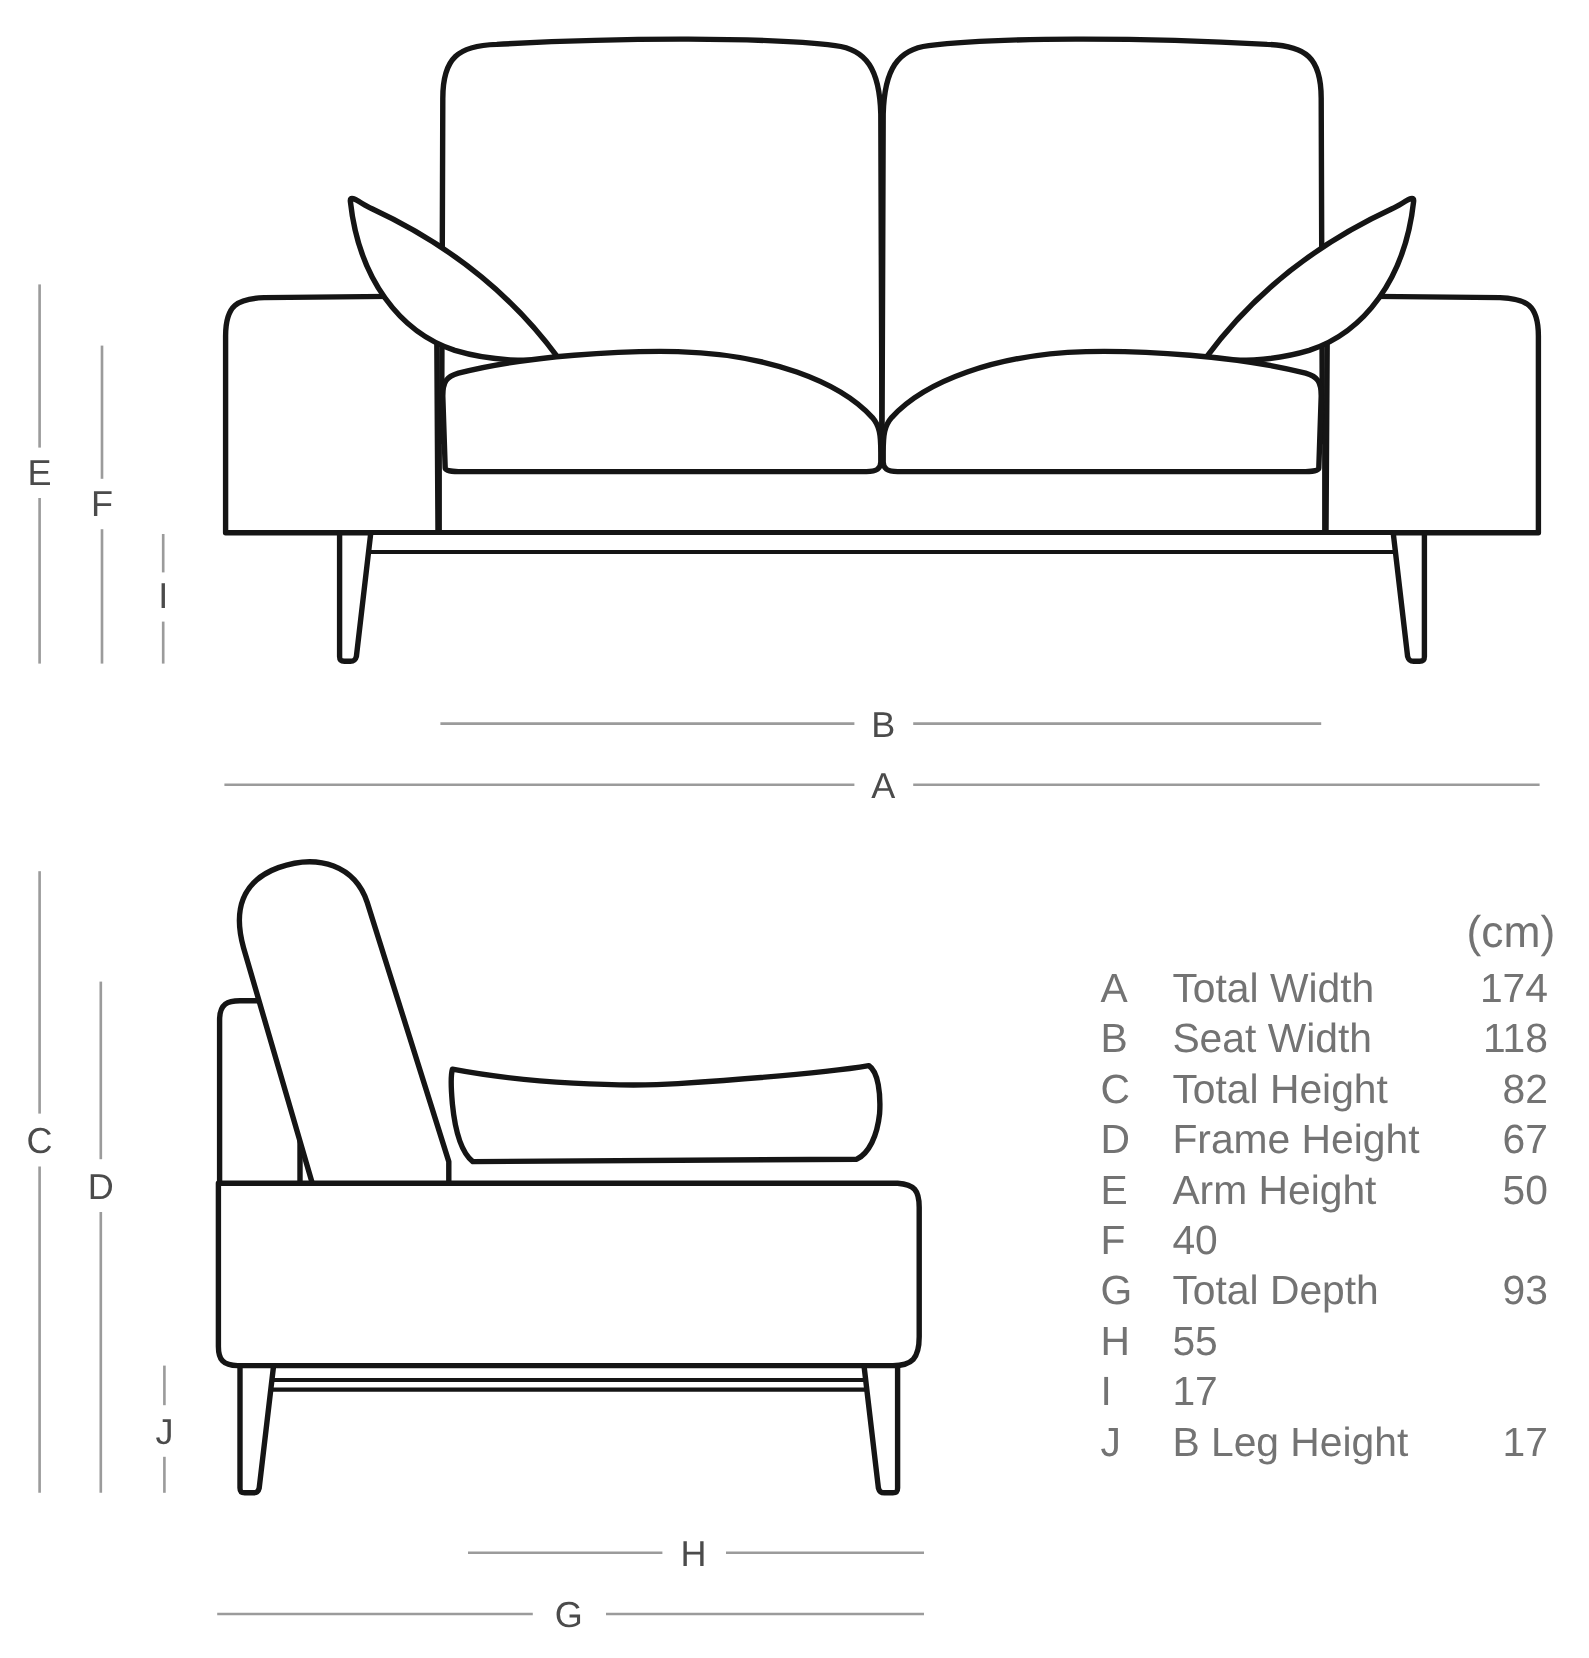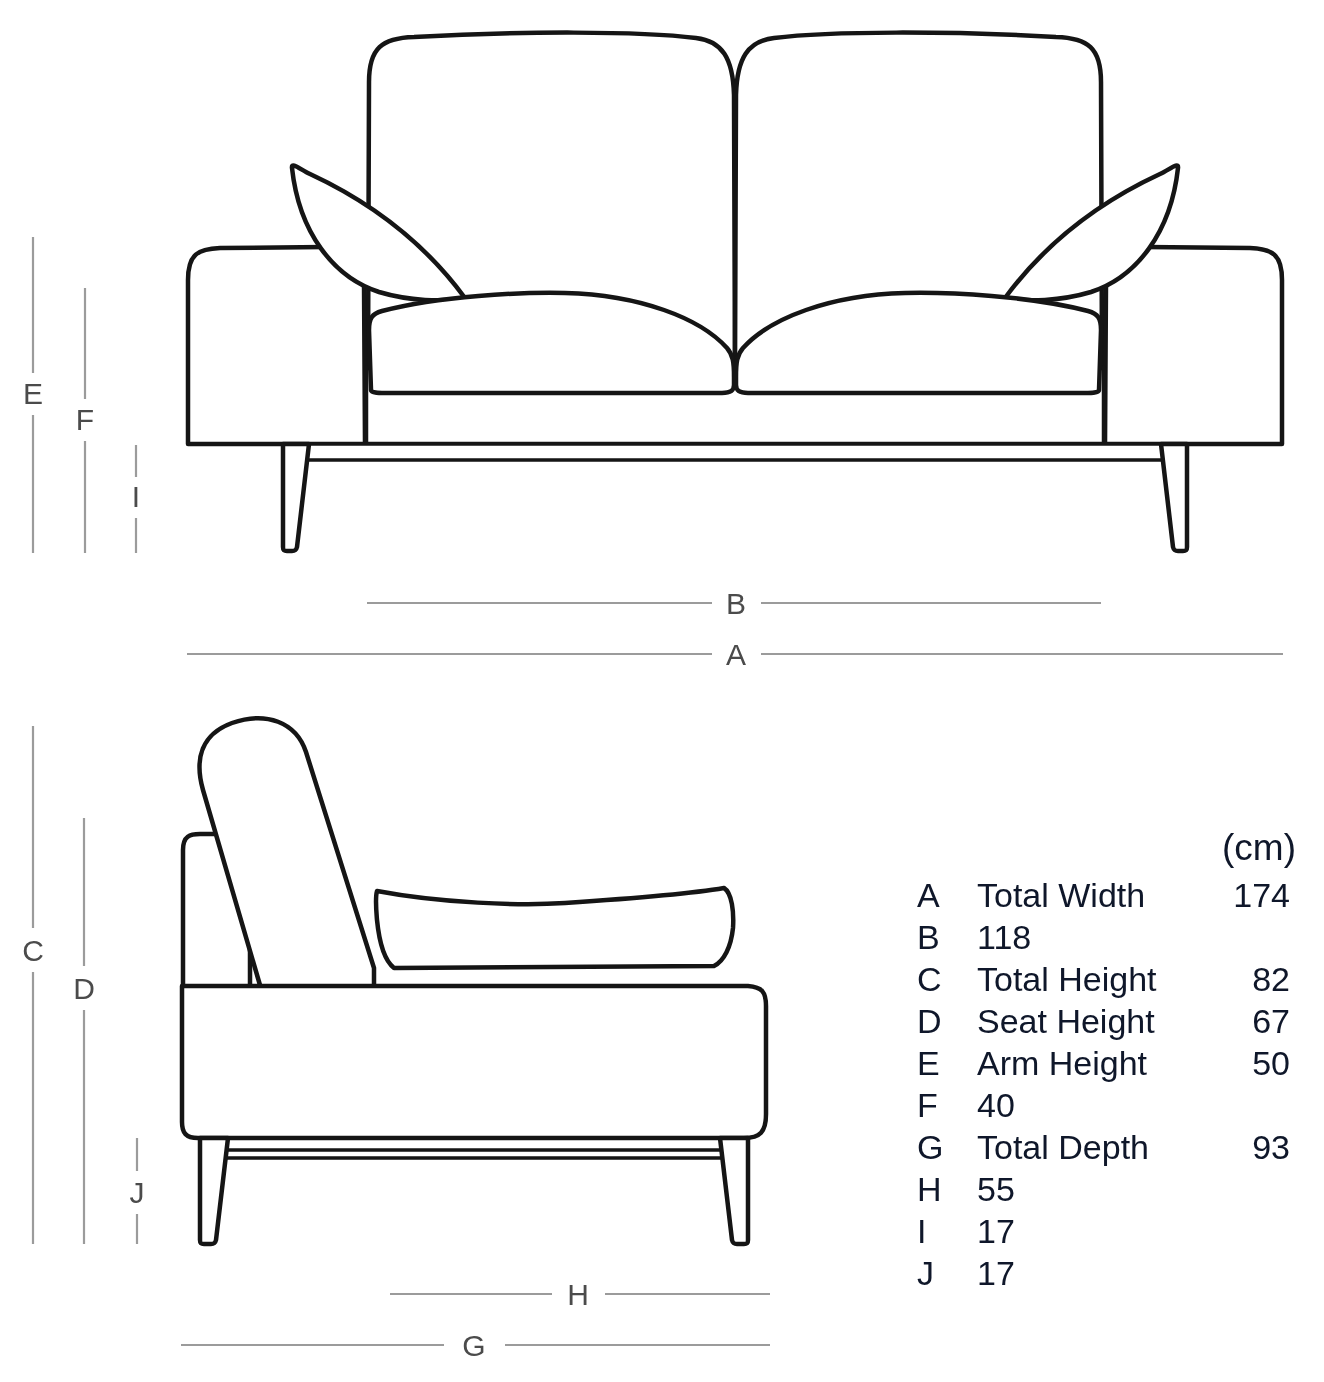--- a/index.html
+++ b/index.html
@@ -36,23 +36,23 @@
     fill: none;
   }
   .dim-label {
     fill: #4b4b4b;
     font-size: 30px;
     font-family: "Liberation Sans", sans-serif;
   }
   #legend {
     position: absolute;
     left: 905px;
-    top: 828px;
+    top: 757px;
     width: 393px;
-    color: #0f172a;
+    color: #737373;
   }
   #legend .unit {
     text-align: right;
     font-size: 37px;
     height: 46px;
     line-height: 40px;
     padding-right: 2px;
   }
   #legend .row {
     display: flex;
@@ -172,30 +172,31 @@
   <div id="legend">
     <div class="unit">(cm)</div>
 
     <div class="row">
       <div class="cell-key">A</div>
       <div class="cell-label">Total Width</div>
       <div class="cell-value">174</div>
     </div>
     <div class="row">
       <div class="cell-key">B</div>
+      <div class="cell-label">Seat Width</div>
       <div class="cell-value">118</div>
     </div>
     <div class="row">
       <div class="cell-key">C</div>
       <div class="cell-label">Total Height</div>
       <div class="cell-value">82</div>
     </div>
     <div class="row">
       <div class="cell-key">D</div>
-      <div class="cell-label">Seat Height</div>
+      <div class="cell-label">Frame Height</div>
       <div class="cell-value">67</div>
     </div>
     <div class="row">
       <div class="cell-key">E</div>
       <div class="cell-label">Arm Height</div>
       <div class="cell-value">50</div>
     </div>
     <div class="row">
       <div class="cell-key">F</div>
       <div class="cell-value">40</div>
@@ -208,17 +209,18 @@
     <div class="row">
       <div class="cell-key">H</div>
       <div class="cell-value">55</div>
     </div>
     <div class="row">
       <div class="cell-key">I</div>
       <div class="cell-value">17</div>
     </div>
     <div class="row">
       <div class="cell-key">J</div>
+      <div class="cell-label">B Leg Height</div>
       <div class="cell-value">17</div>
     </div>
   </div>
 
 </div>
 
 </body></html>

